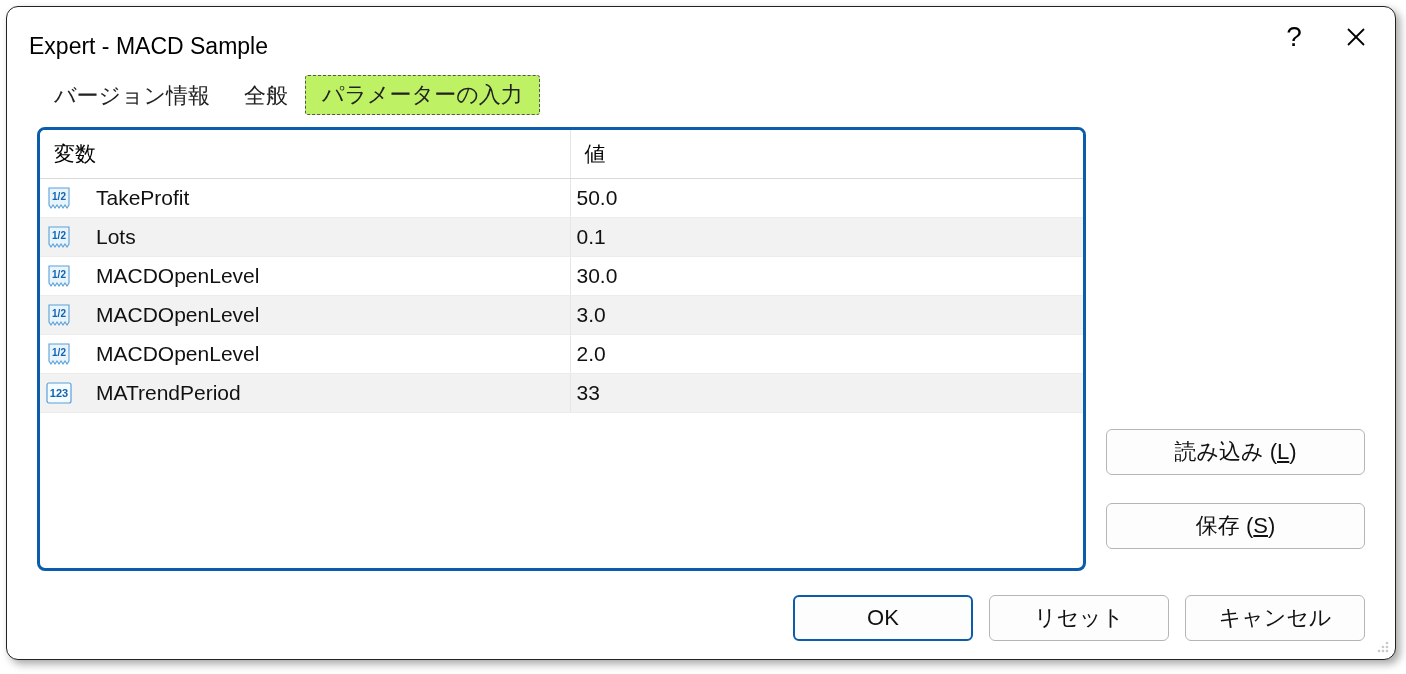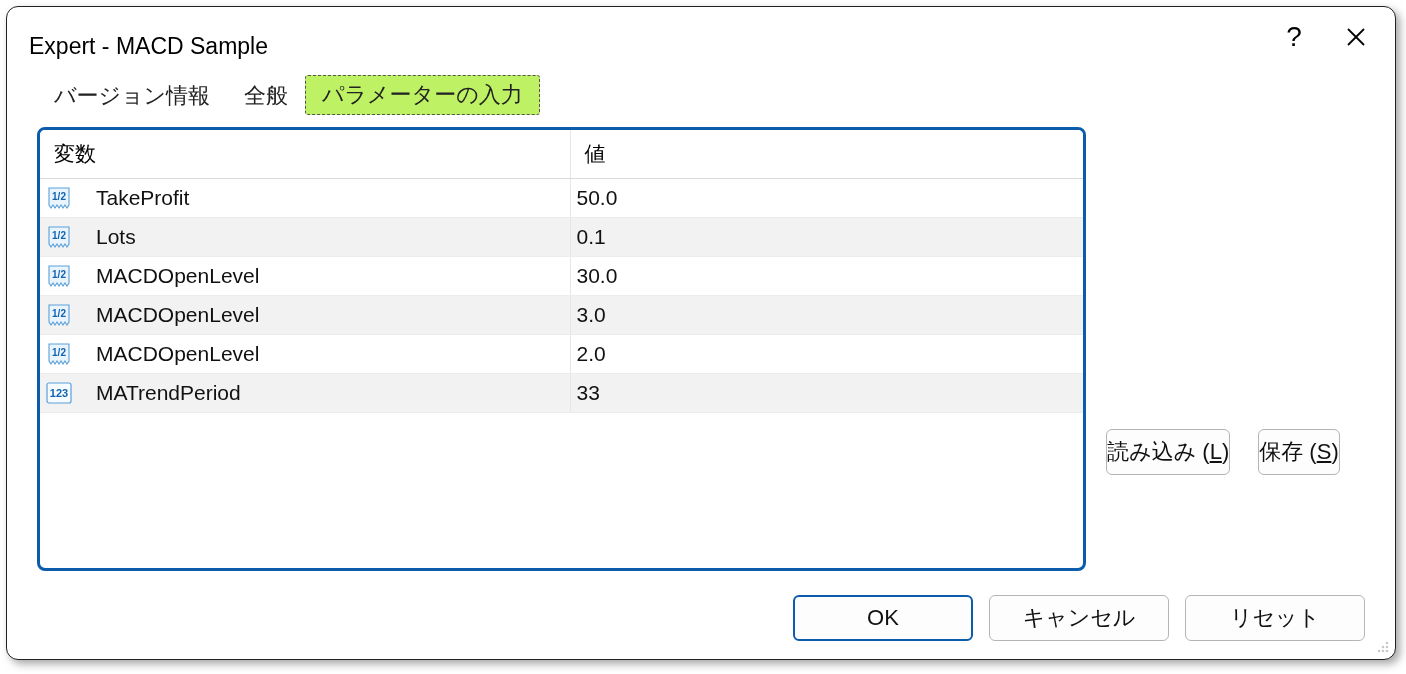--- a/index.html
+++ b/index.html
@@ -116,20 +116,21 @@
   .var-icon {
     width: 26px;
     height: 26px;
     flex-shrink: 0;
     display: inline-flex;
     align-items: center;
     justify-content: center;
   }
   .side-buttons {
     display: flex;
+    flex-direction: column;
     gap: 28px;
     padding-top: 302px;
     width: 264px;
   }
   .btn {
     height: 46px;
     border: 1px solid #b5b5b5;
     border-radius: 6px;
     background: #fdfdfd;
     font-size: 22px;
@@ -291,22 +292,22 @@
         <span>保存 (</span>
           <span class="u">S</span>
           <span>)</span>
       </div>
     </div>
 
   </div>
 
   <div class="bottom-buttons">
     <div class="btn primary">OK</div>
+    <div class="btn">リセット</div>
     <div class="btn">キャンセル</div>
-    <div class="btn">リセット</div>
   </div>
 
   <svg class="resize-grip" viewBox="0 0 18 18">
     <circle cx="14" cy="6" r="1.3" fill="#888"></circle>
     <circle cx="10" cy="10" r="1.3" fill="#888"></circle>
     <circle cx="14" cy="10" r="1.3" fill="#888"></circle>
     <circle cx="6" cy="14" r="1.3" fill="#888"></circle>
     <circle cx="10" cy="14" r="1.3" fill="#888"></circle>
     <circle cx="14" cy="14" r="1.3" fill="#888"></circle>
   </svg>

